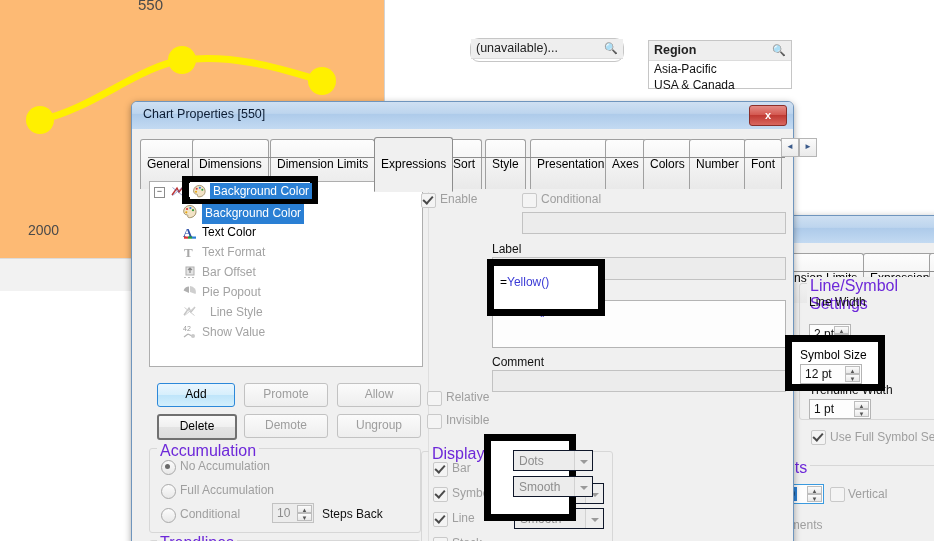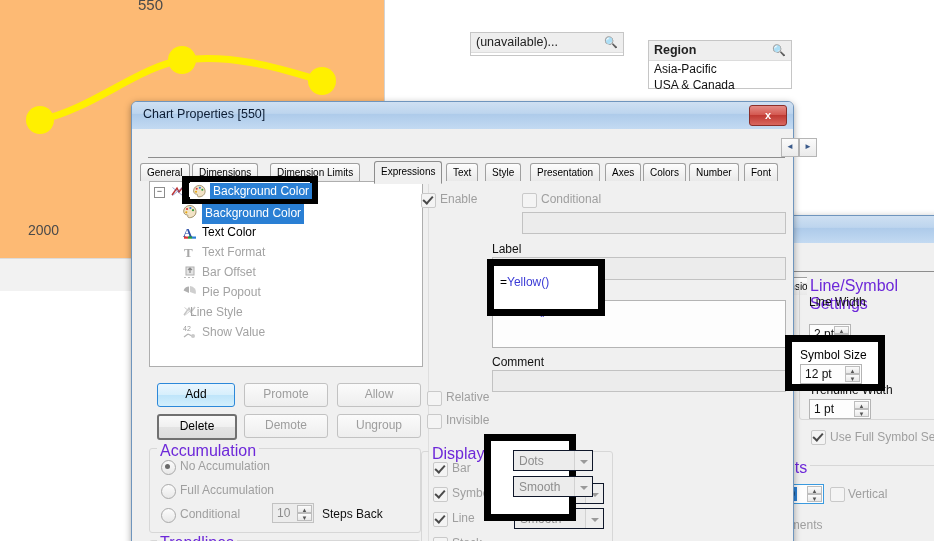--- a/index.html
+++ b/index.html
@@ -39,23 +39,23 @@
     border-bottom:1px solid #b3c9de;}
   .dlg-title-text{position:absolute;left:11px;top:5px;font-size:12.5px;color:#0c1c33;}
   .dlg-close{position:absolute;right:6px;top:3px;width:36px;height:19px;border-radius:3px;
     background:linear-gradient(to bottom,#e48b85 0%,#d45a52 45%,#c03a33 50%,#d9675f 100%);
     border:1px solid #8a2f2a;color:#fff;font-size:11px;font-weight:bold;text-align:center;
     line-height:19px;cursor:pointer;}
   .dlg-body{position:absolute;left:0;right:0;top:27px;bottom:0;background:#f0f0f0;border-radius:0 0 3px 3px;}
 
   
   .tabstrip{position:relative;height:21px;margin:8px 0 0 8px;}
-  .tab{position:absolute;top:2px;height:17px;line-height:17px;padding:0 6px;font-size:10px;
+  .tab{position:absolute;top:2px;height:17px;line-height:17px;padding:16px 6px;font-size:12px;
     background:linear-gradient(to bottom,#fdfdfd,#e9e9e9);border:1px solid #a0a0a0;
-    border-bottom:none;border-radius:3px 3px 0 0;color:#000;white-space:nowrap;cursor:pointer;margin-top:24px;}
+    border-bottom:none;border-radius:3px 3px 0 0;color:#000;white-space:nowrap;cursor:pointer;}
   .tab.sel{top:0;height:21px;line-height:20px;background:#f0f0f0;border-color:#8d8d8d;
     border-bottom:1px solid #f0f0f0;z-index:5;}
   .tab-spin{position:absolute;top:1px;width:16px;height:17px;border:1px solid #b5b5b5;
     background:linear-gradient(to bottom,#fbfbfb,#eaeaea);text-align:center;line-height:15px;
     font-size:8px;color:#3a5a8a;cursor:pointer;}
   .tabline{position:absolute;left:8px;right:8px;height:1px;background:#8d8d8d;}
 
   
   .tree{position:absolute;background:#fff;border:1px solid #aeaeae;overflow:hidden;}
   .tree-row{position:relative;height:20px;line-height:20px;font-size:12px;white-space:nowrap;padding-left:4px;}
@@ -133,21 +133,21 @@
     <div id="chart-label-top">550</div>
     <div id="chart-label-left">2000</div>
     <svg id="chart-svg" width="384" height="260">
       <path d="M40,120 C 90,110 140,66 182,60 C 235,53 285,70 322,81" fill="none" stroke="#FFF000" stroke-width="7" stroke-linecap="round"></path>
       <circle cx="40" cy="120" r="14" fill="#FFF000"></circle>
       <circle cx="182" cy="60" r="14" fill="#FFF000"></circle>
       <circle cx="322" cy="81" r="14" fill="#FFF000"></circle>
     </svg>
   </div>
 
-  <div class="lb" style="left:470px;top:32px;width:152px;height:22px;">
+  <div class="lb" style="left:470px;top:38px;width:152px;height:22px;border-radius:9px;">
     <div class="lb-caption plain">
       <span>(unavailable)...</span>
       <span class="lb-search">🔍</span>
     </div>
   </div>
 
   <div class="lb" style="left:648px;top:40px;width:142px;height:47px;">
     <div class="lb-caption">
       <span>Region</span>
       <span class="lb-search">🔍</span>
@@ -252,21 +252,21 @@
     <div class="dlg-title-text">Chart Properties [550]</div>
     <div class="dlg-close">x</div>
   </div>
   <div class="dlg-body">
 
     <div class="tabstrip" style="width:645px;">
       <div class="tab" style="left:0;">General</div>
       <div class="tab" style="left:52px;">Dimensions</div>
       <div class="tab" style="left:130px;">Dimension Limits</div>
       <div class="tab sel" style="left:234px;">Expressions</div>
-      <div class="tab" style="left:306px;">Text</div>
+      <div class="tab" style="left:306px;">Sort</div>
       <div class="tab" style="left:345px;">Style</div>
       <div class="tab" style="left:390px;">Presentation</div>
       <div class="tab" style="left:465px;">Axes</div>
       <div class="tab" style="left:503px;">Colors</div>
       <div class="tab" style="left:549px;">Number</div>
       <div class="tab" style="left:604px;">Font</div>
       <div class="tab-spin" style="left:641px;">◄</div>
       <div class="tab-spin" style="left:659px;">►</div>
       <div class="tabline" style="top:20px;left:8px;width:637px;"></div>
     </div>
@@ -328,21 +328,21 @@
           <path d="M7 9 L1.6 6.5 A6 6 0 0 1 7 2.6 Z" fill="#b0b0b0"></path>
         </svg>
         <span class="tree-txt" style="left:52px;">Pie Popout</span>
       </div>
 
       <div class="tree-row dim">
         <svg class="tree-ico" style="left:32px;" viewBox="0 0 16 16">
           <path d="M2 11 L7 4 L9 8 L13 3" stroke="#c4c4c4" stroke-width="1.4" fill="none"></path>
           <path d="M2.5 3.5 L12.5 11.5 M12.5 3.5 L2.5 11.5" stroke="#cfcfcf" stroke-width="1"></path>
         </svg>
-        <span class="tree-txt" style="left:40px;">Line Style</span>
+        <span class="tree-txt" style="left:60px;">Line Style</span>
       </div>
 
       <div class="tree-row dim">
         <svg class="tree-ico" style="left:32px;" viewBox="0 0 16 16">
           <text x="1" y="7" font-size="7" fill="#9a9a9a">42</text>
           <path d="M2 13 L6 10 M6 10 L10 12" stroke="#b4b4b4" stroke-width="1.3" fill="none"></path>
           <circle cx="11" cy="12" r="2" fill="#c9c9c9"></circle>
         </svg>
         <span class="tree-txt" style="left:52px;">Show Value</span>
       </div>

